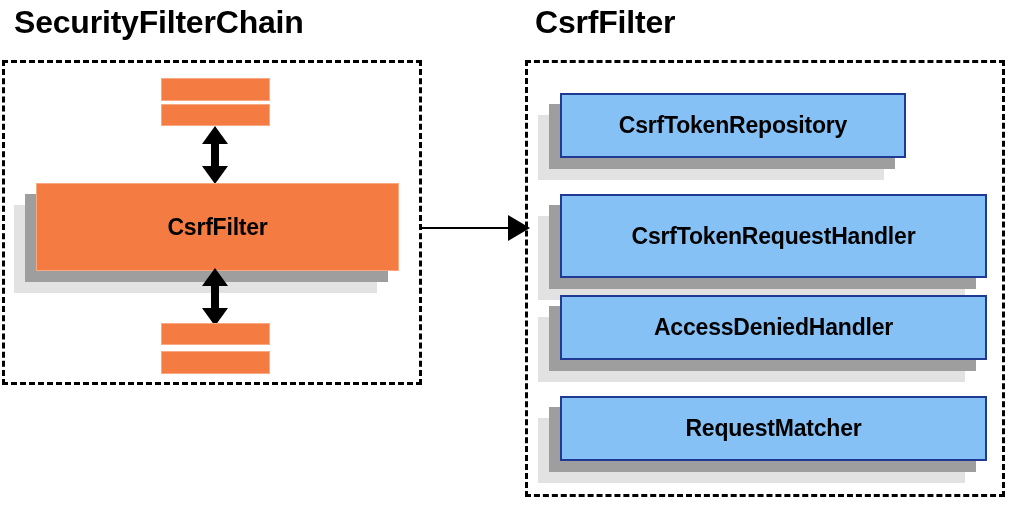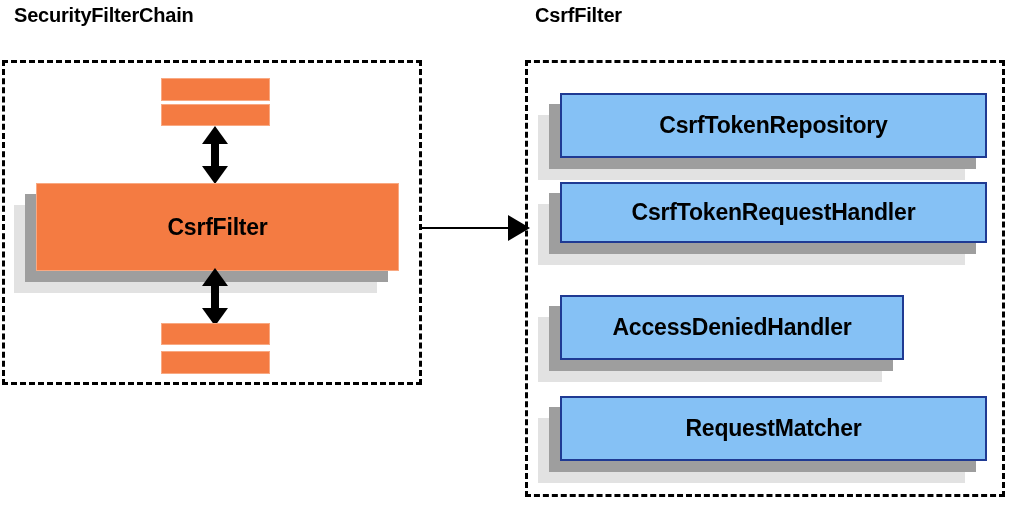--- a/index.html
+++ b/index.html
@@ -11,21 +11,21 @@
     width: 1010px;
     height: 505px;
     position: relative;
     overflow: hidden;
     font-family: "Liberation Sans", sans-serif;
     -webkit-font-smoothing: antialiased;
   }
 
   .panel-title {
     position: absolute;
-    font-size: 20px;
+    font-size: 32px;
     font-weight: bold;
     color: #000000;
     letter-spacing: -0.2px;
     white-space: nowrap;
   }
   #title-left  { left: 14px;  top: 4px; }
   #title-right { left: 535px; top: 4px; }
 
   .dashed-box {
     position: absolute;
@@ -170,37 +170,37 @@
 
 <div class="arrow-h" style="left:422px; top:228px; width:108px;">
   <div class="shaft" style="width:90px;"></div>
   <div class="head-right"></div>
 </div>
 
 <div class="panel-title" id="title-right">CsrfFilter</div>
 
 <div class="dashed-box" id="box-right"></div>
 
-<div class="node blue" style="left:560px; top:93px; width:427px; height:65px;">
+<div class="node blue" style="left:560px; top:93px; width:346px; height:65px;">
   <div class="shade-far"></div>
   <div class="shade-near"></div>
   <div class="face">
     <span class="label">CsrfTokenRepository</span>
   </div>
 </div>
 
-<div class="node blue" style="left:560px; top:182px; width:427px; height:61px;">
+<div class="node blue" style="left:560px; top:194px; width:427px; height:84px;">
   <div class="shade-far"></div>
   <div class="shade-near"></div>
   <div class="face">
     <span class="label">CsrfTokenRequestHandler</span>
   </div>
 </div>
 
-<div class="node blue" style="left:560px; top:295px; width:344px; height:65px;">
+<div class="node blue" style="left:560px; top:295px; width:427px; height:65px;">
   <div class="shade-far"></div>
   <div class="shade-near"></div>
   <div class="face">
     <span class="label">AccessDeniedHandler</span>
   </div>
 </div>
 
 <div class="node blue" style="left:560px; top:396px; width:427px; height:65px;border-radius:27px;">
   <div class="shade-far"></div>
   <div class="shade-near"></div>

